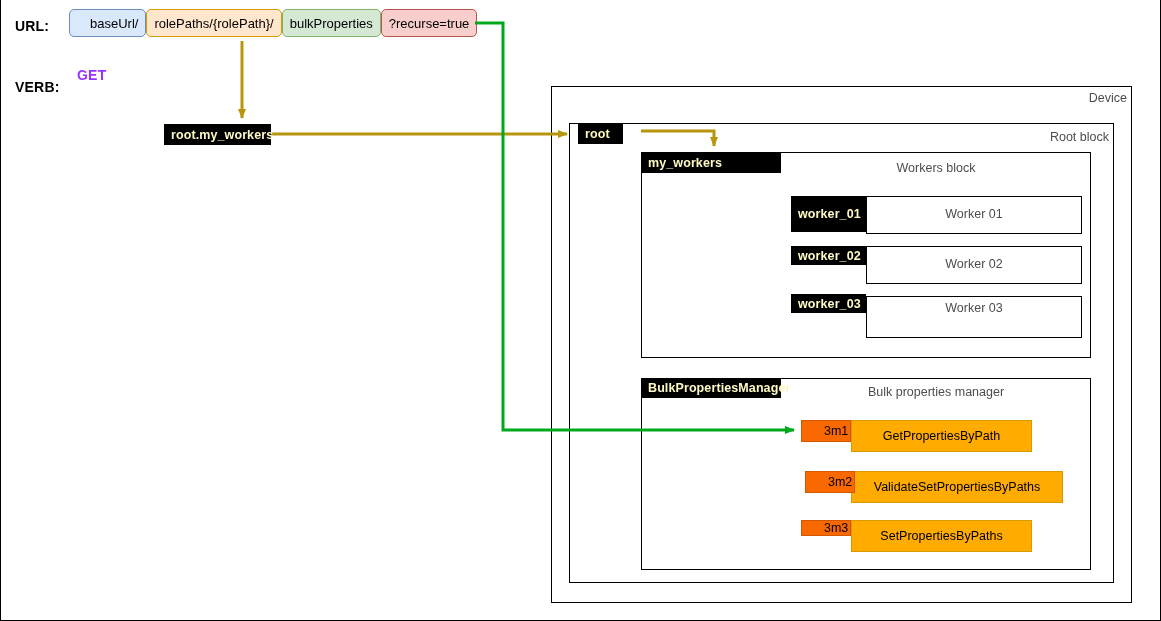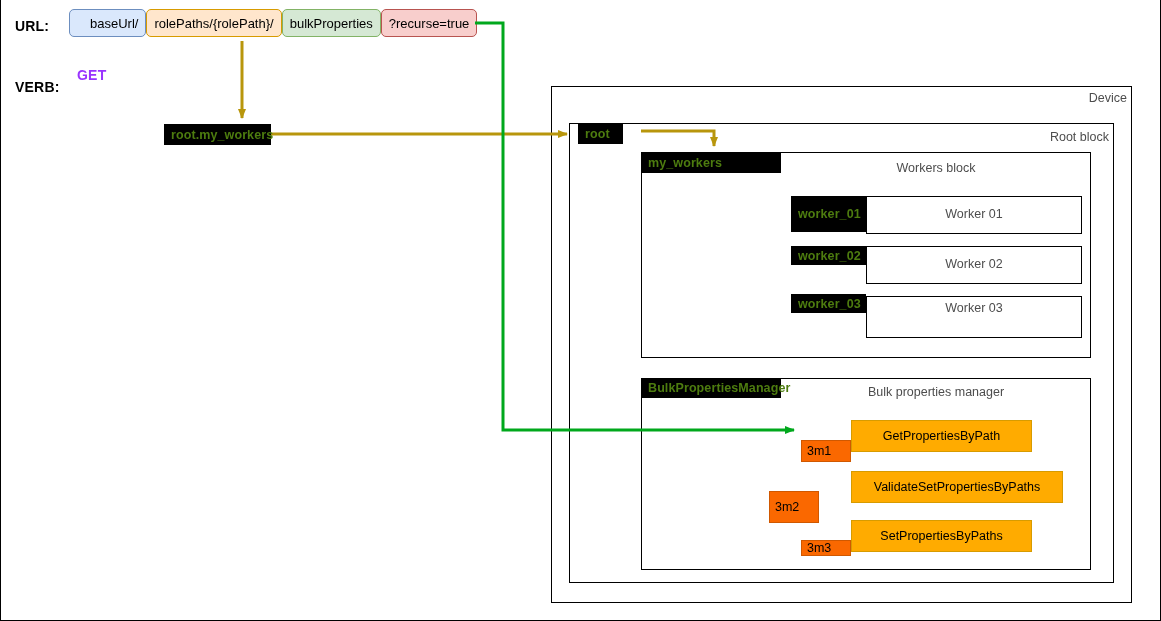--- a/index.html
+++ b/index.html
@@ -58,21 +58,21 @@
   }
   .chip-base   { background:#dae8fc; border-color:#6c8ebf;padding-left:20px; }
   .chip-role   { background:#ffe6cc; border-color:#d79b00; }
   .chip-bulk   { background:#d5e8d4; border-color:#82b366; }
   .chip-query  { background:#f8cecc; border-color:#b85450; }
 
   
   .tag {
     position: absolute;
     background: #000000;
-    color: #4d7c0f;
+    color: #fef9c3;
     font-size: 12.5px;
     font-weight: bold;
     display: flex;
     align-items: center;
     padding-left: 7px;
     box-sizing: border-box;
     letter-spacing: .1px;
     z-index: 6;
   }
 
@@ -95,23 +95,22 @@
   
   .method-tag {
     position: absolute;
     background: #fa6800;
     border: 1px solid #d05800;
     box-sizing: border-box;
     color: #000000;
     font-size: 12.5px;
     display: flex;
     align-items: center;
-    padding-left: 5px;
+    padding-left: 22px;
     z-index: 6;
-    margin-top: 20px;
   }
   .method-body {
     position: absolute;
     background: #ffab00;
     border: 1px solid #d79b00;
     box-sizing: border-box;
     color: #000000;
     font-size: 12.5px;
     display: flex;
     align-items: center;
@@ -191,18 +190,18 @@
   <div class="tag" style="left:790px; top:294px; width:75px; height:19px;">worker_03</div>
 
   <div class="box" style="left:640px; top:378px; width:450px; height:192px;"></div>
   <div class="box-label box-label-center" style="left:780px; top:385px; width:310px;">Bulk properties manager</div>
   <div class="tag" style="left:640px; top:378px; width:140px; height:20px;">BulkPropertiesManager</div>
 
   <div class="method-body" style="left:850px; top:420px; width:181px; height:32px;">GetPropertiesByPath</div>
   <div class="method-tag" style="left:800px; top:420px; width:50px; height:22px;">3m1</div>
 
   <div class="method-body" style="left:850px; top:471px; width:212px; height:32px;">ValidateSetPropertiesByPaths</div>
-  <div class="method-tag" style="left:768px; top:471px; width:50px; height:32px;">3m2</div>
+  <div class="method-tag" style="left:804px; top:471px; width:50px; height:22px;">3m2</div>
 
   <div class="method-body" style="left:850px; top:520px; width:181px; height:32px;">SetPropertiesByPaths</div>
   <div class="method-tag" style="left:800px; top:520px; width:50px; height:16px;">3m3</div>
 
 </div>
 
 </body></html>

